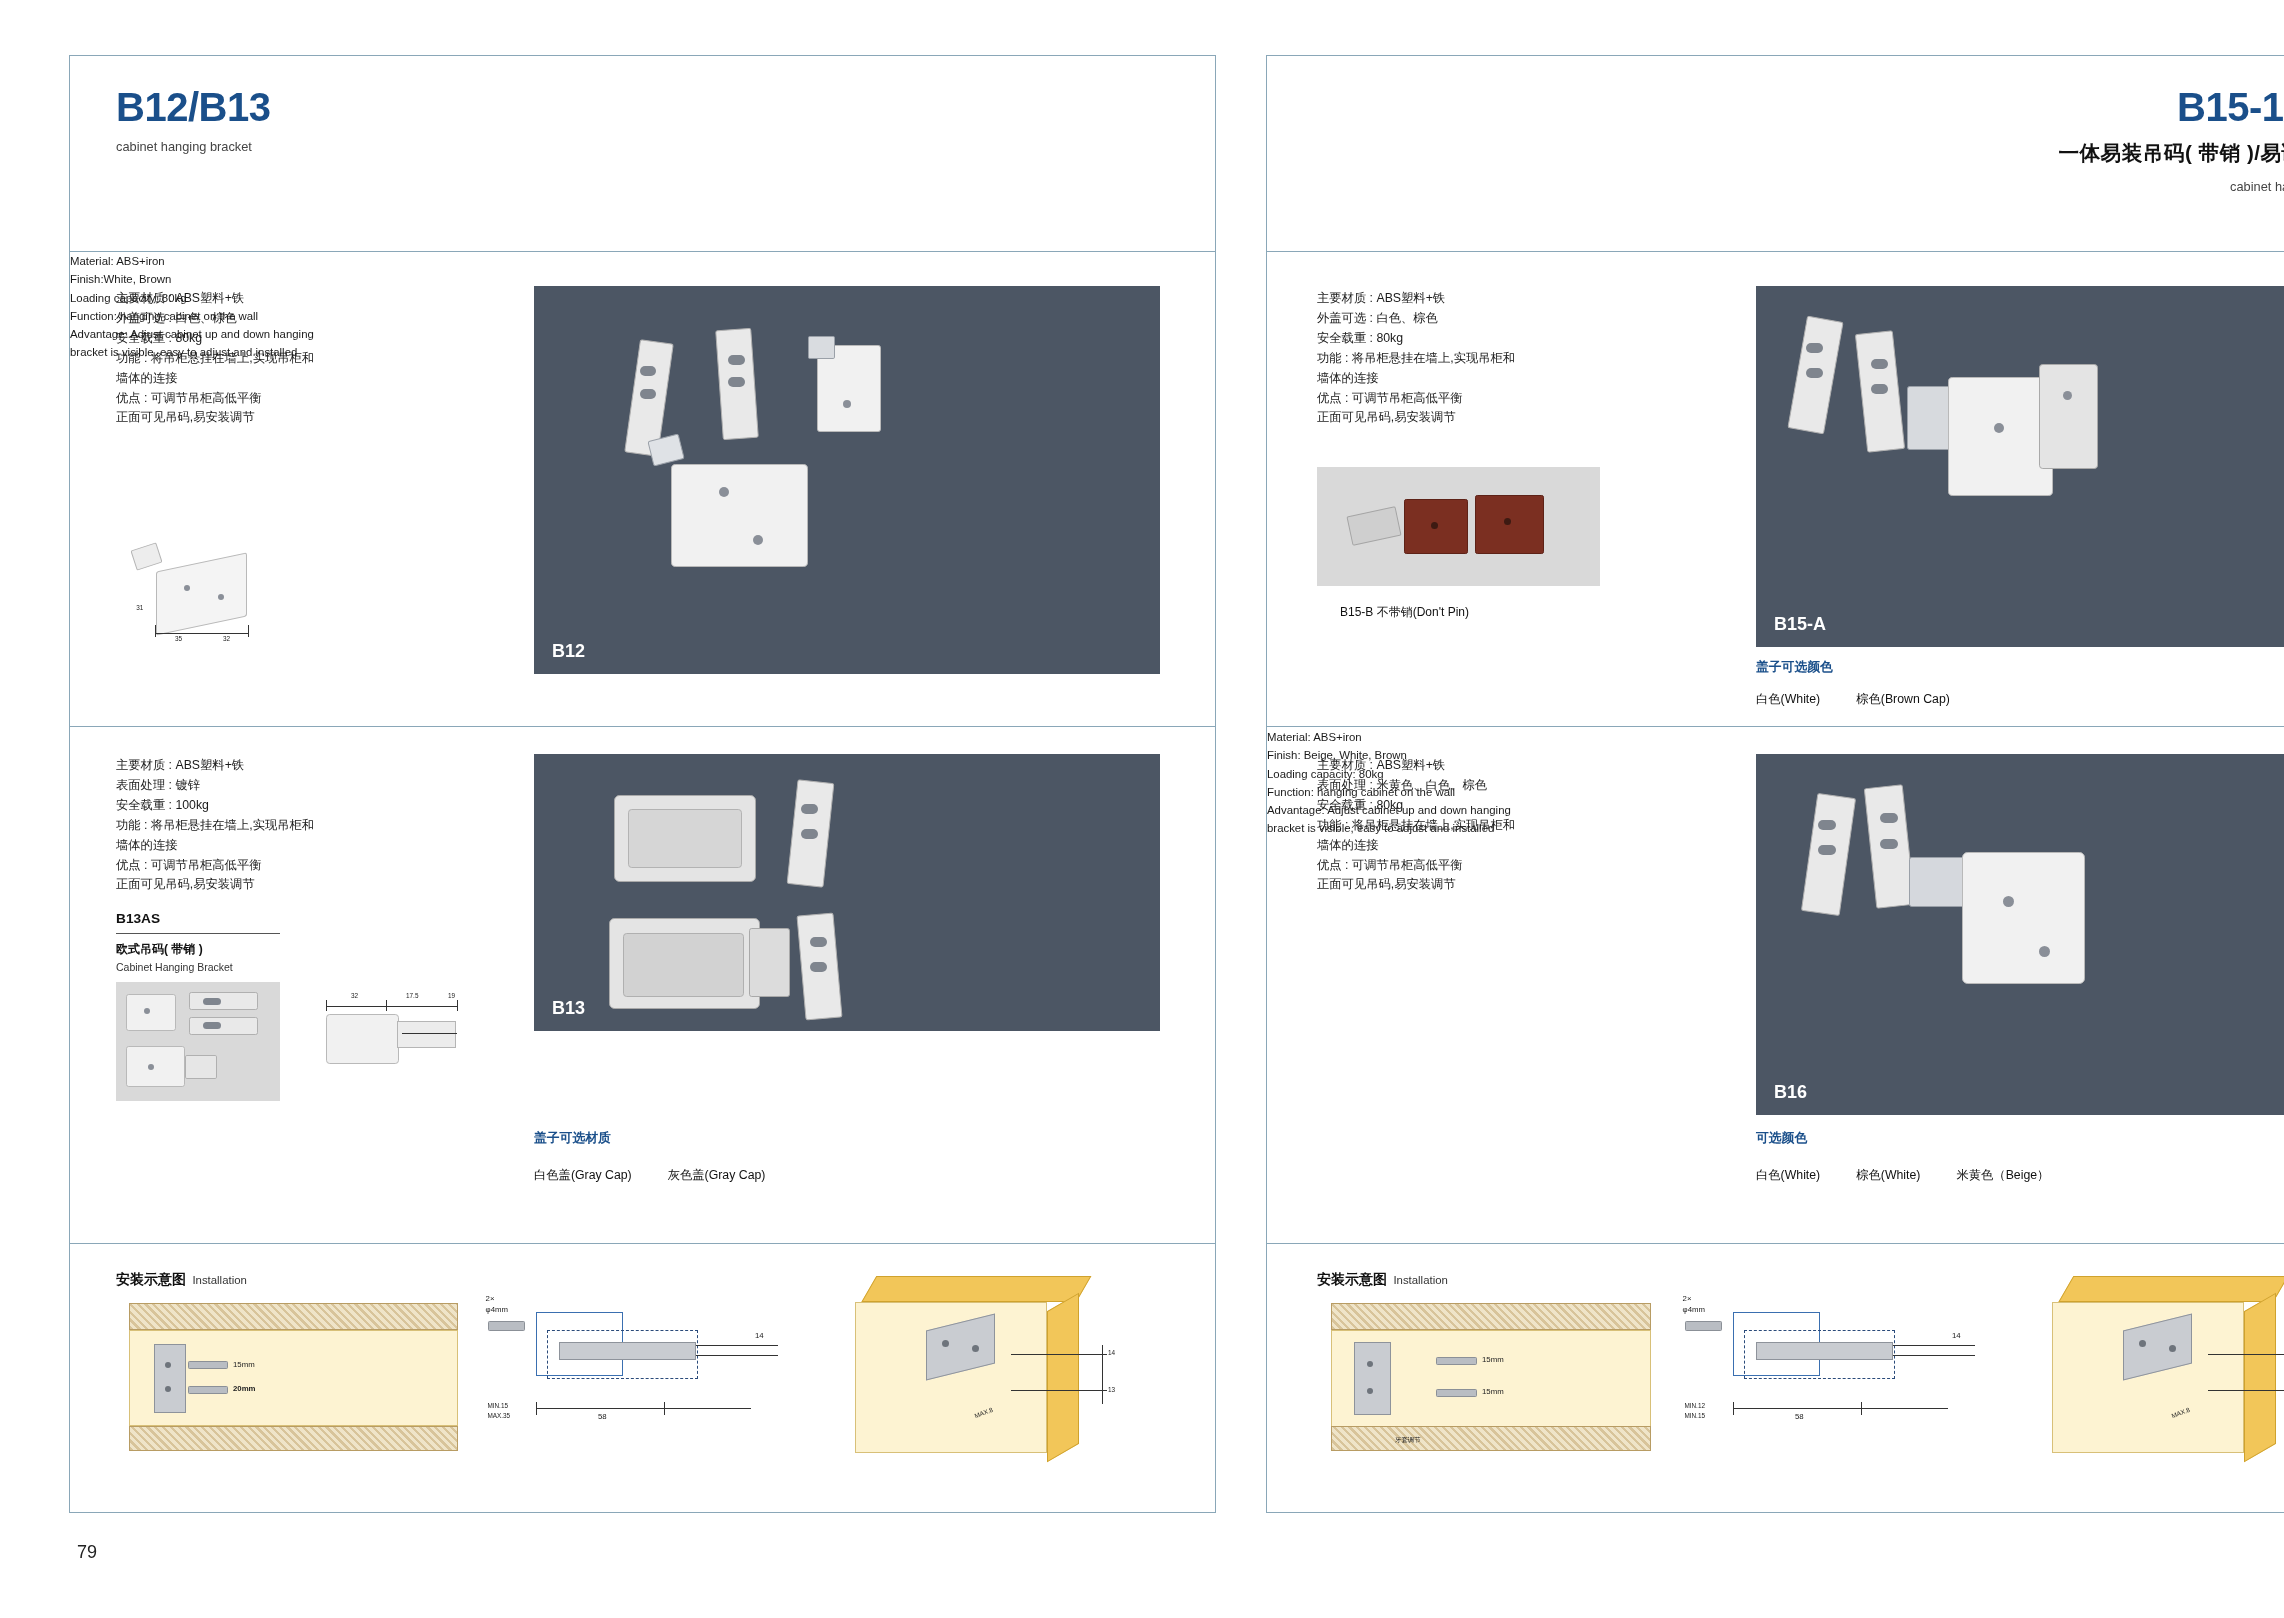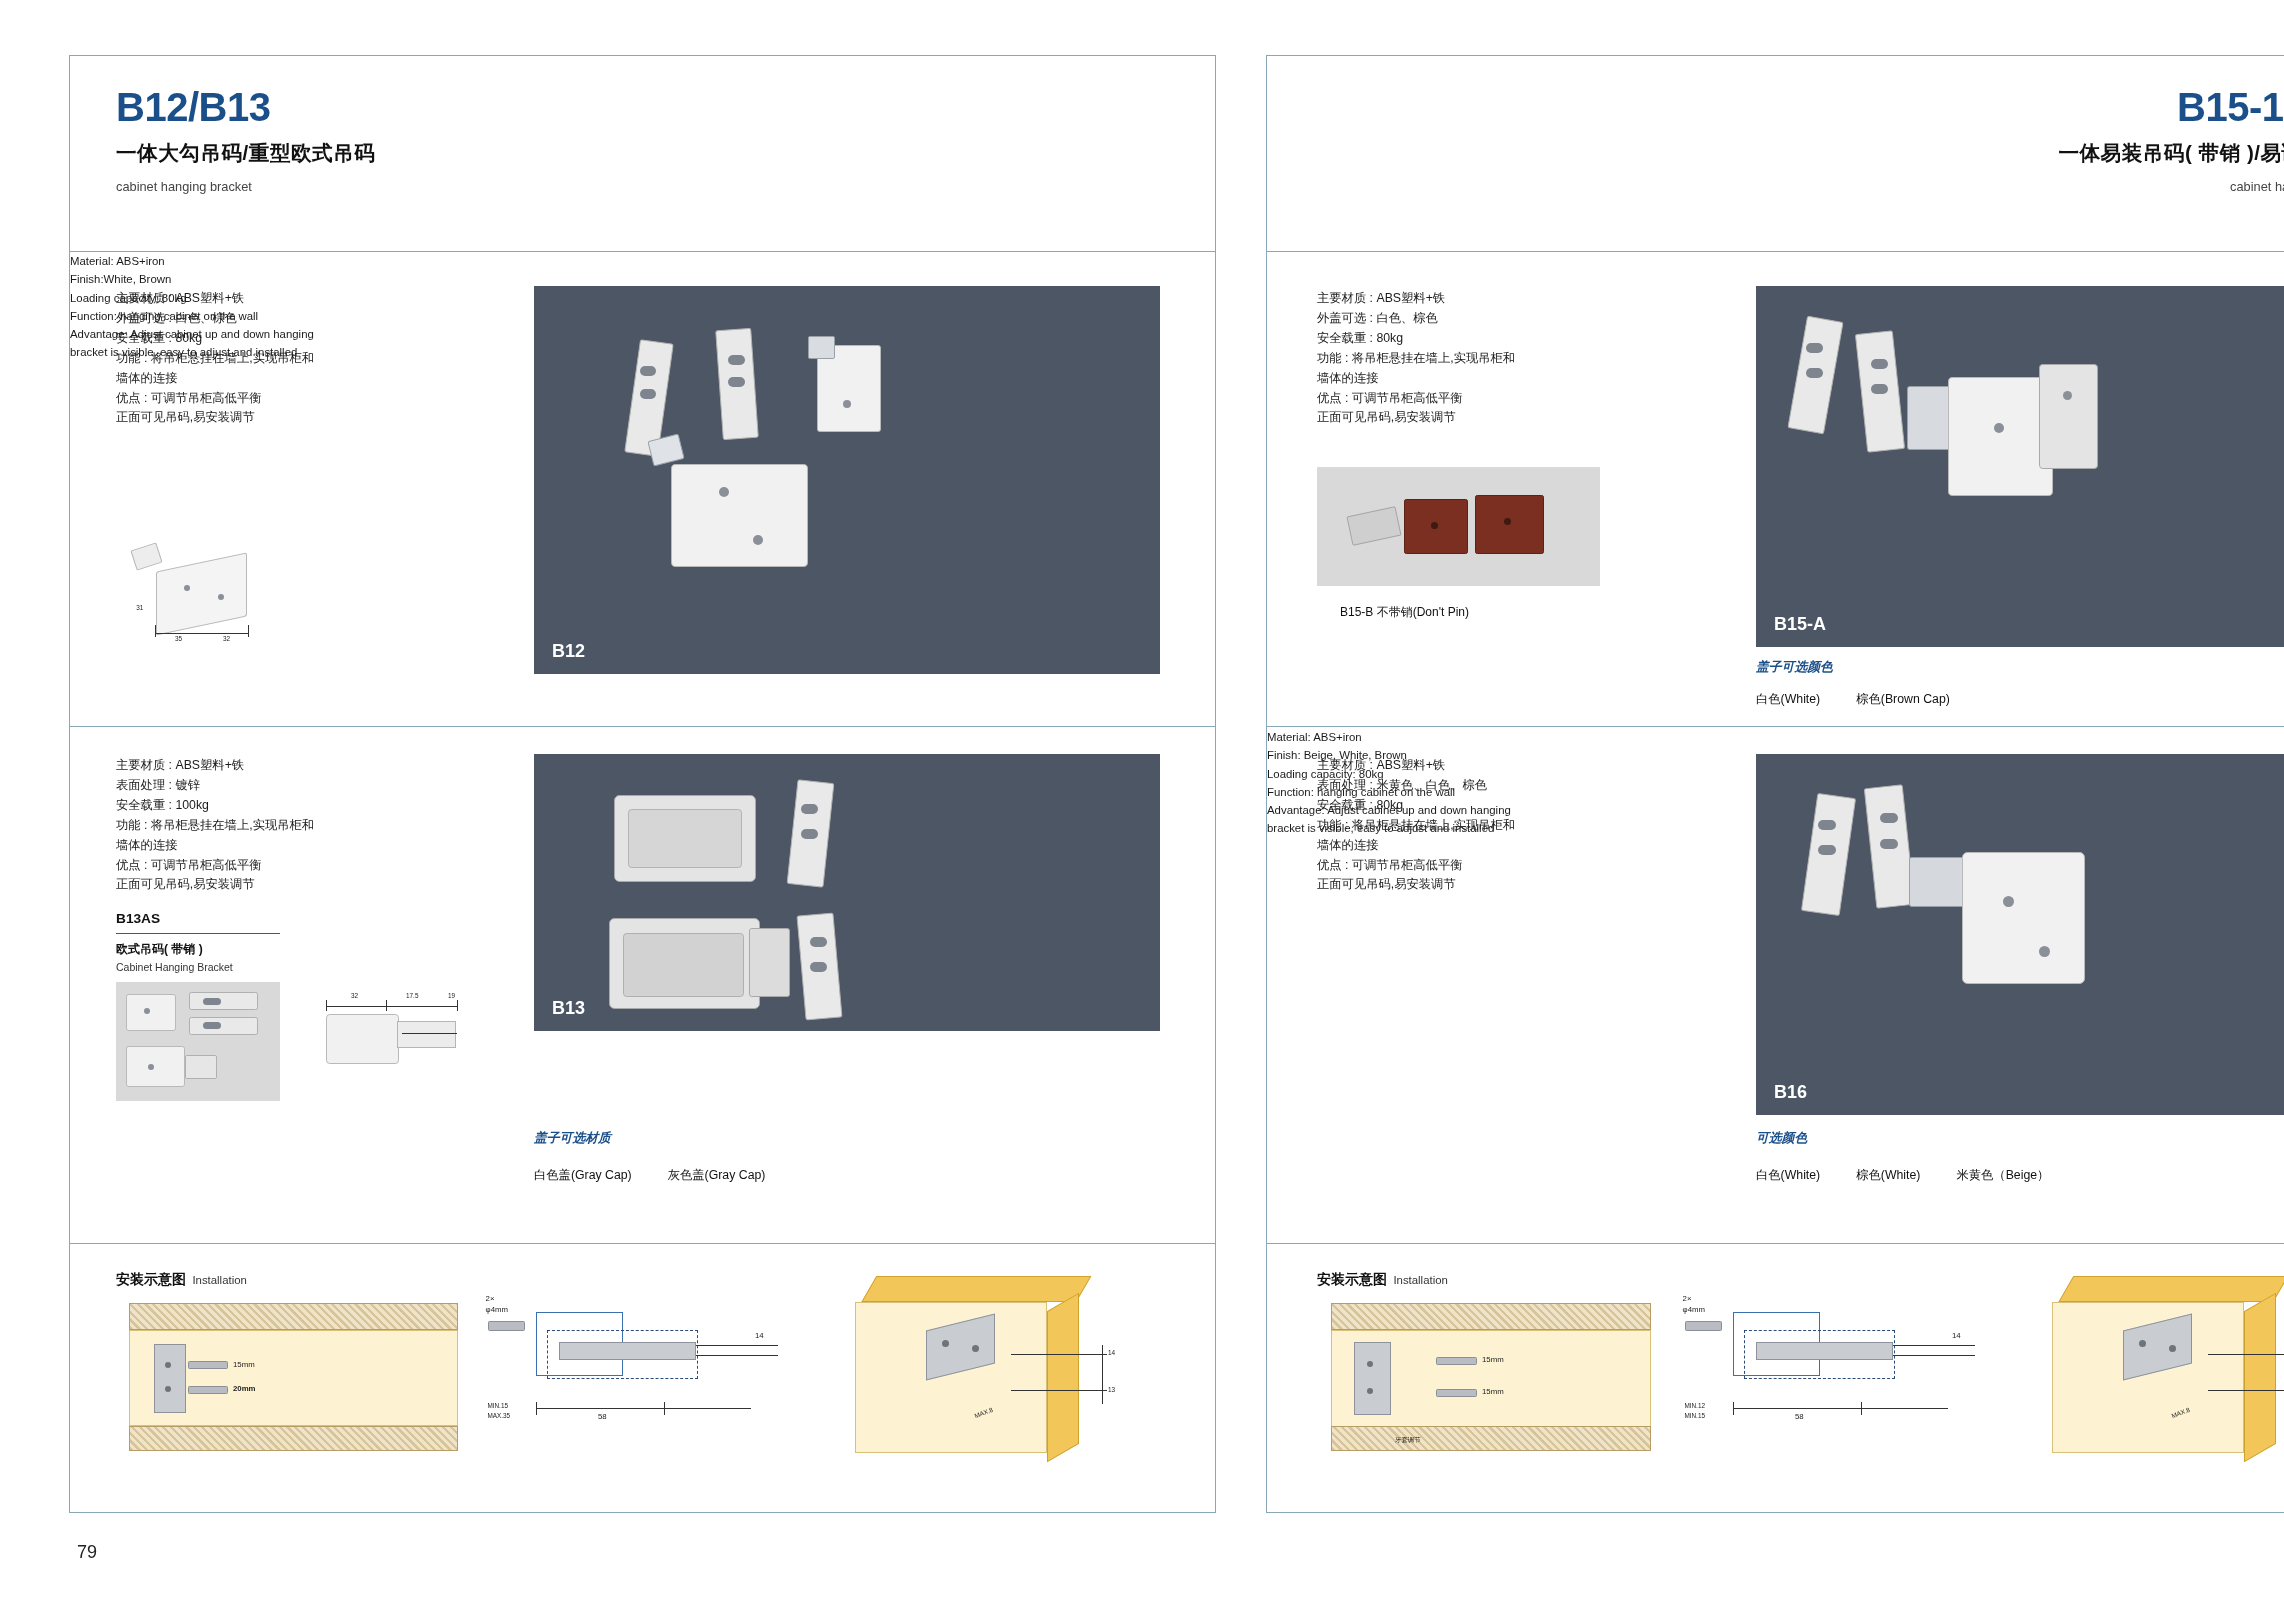--- a/index.html
+++ b/index.html
@@ -48,21 +48,21 @@
 
   
   .plate { position:absolute; background:#4c5664; }
   .plate .plate-label {
     position:absolute; left:18px; bottom:12px; color:#fff; font-size:18px; font-weight:600;
   }
 
   .plate-gray { position:absolute; background:#d9d9d9; }
   .cap-note { position:absolute; font-size:12px; color:#111; }
 
-  .opt-title { position:absolute; font-size:12.8px; font-weight:bold; color:#1a4f8a;font-style:italic; }
+  .opt-title { position:absolute; font-size:12.8px; font-weight:bold; color:#1a4f8a; }
   .opt-row { position:absolute; font-size:12.3px; color:#111; display:flex; gap:36px; }
 
   .small-title { position:absolute; font-size:13.7px; font-weight:bold; color:#111; }
   .small-sub-cn { position:absolute; font-size:12px; font-weight:bold; color:#111; }
   .small-sub-en { position:absolute; font-size:10.5px; color:#333; }
   .rule { position:absolute; height:1.4px; background:#555; }
 
   .inst-title { position:absolute; font-size:14px; font-weight:bold; color:#111; }
   .inst-title .en { font-weight:normal; font-size:11.4px; color:#333; margin-left:6.4px; }
 
@@ -96,21 +96,20 @@
 <body>
 
 <div class="spread">
 
   <div class="page page-left">
     <div class="page-inner">
 
       <div class="hdr">
         <div class="hdr-pad-l">
           <div class="code">B12/B13</div>
-          <div class="sub-cn">一体大勾吊码/重型欧式吊码</div>
           <div class="sub-en">cabinet hanging bracket</div>
         </div>
       </div>
 
       <div class="sec sec-a">
         <div class="spec" style="left:46px; top:37px; width:347px;">主要材质 : ABS塑料+铁
 外盖可选 : 白色、棕色
 安全载重 : 80kg
 功能 : 将吊柜悬挂在墙上,实现吊柜和
 墙体的连接

